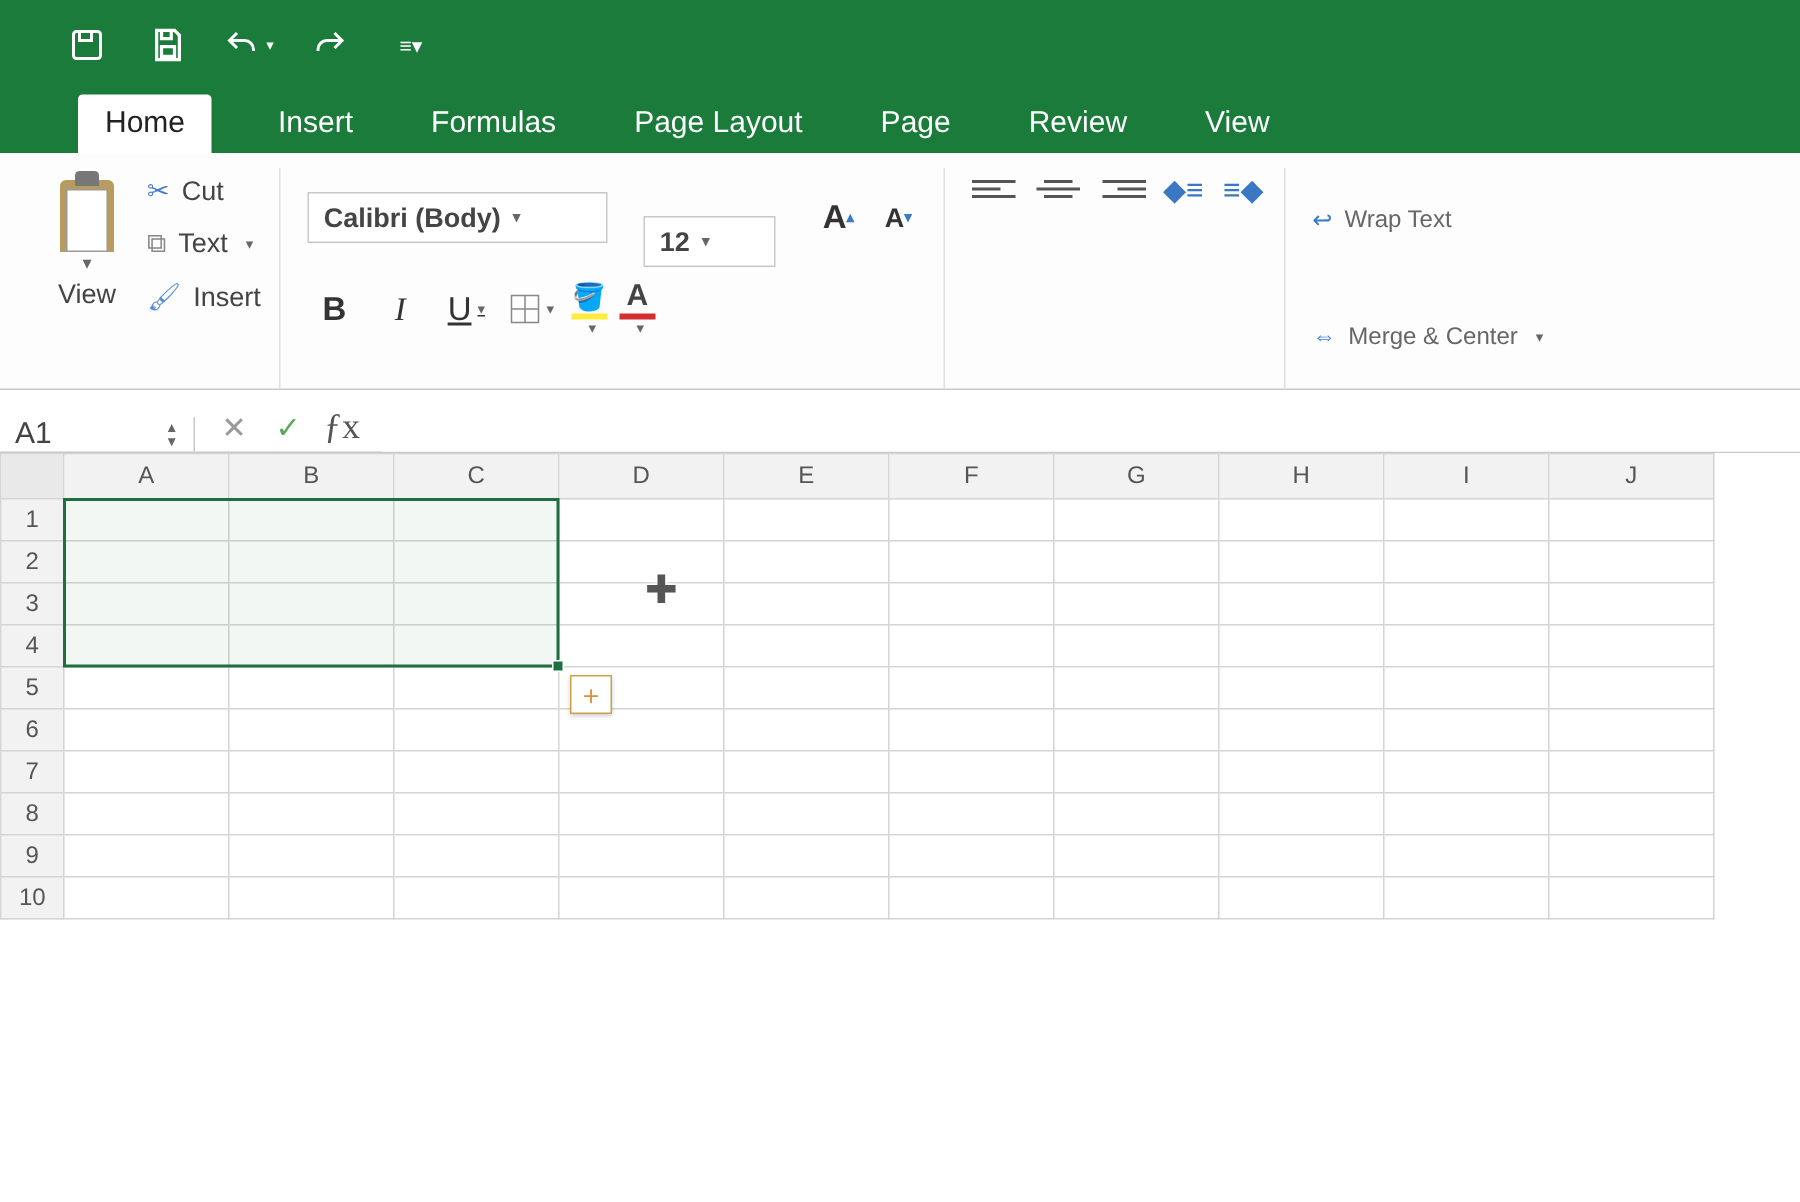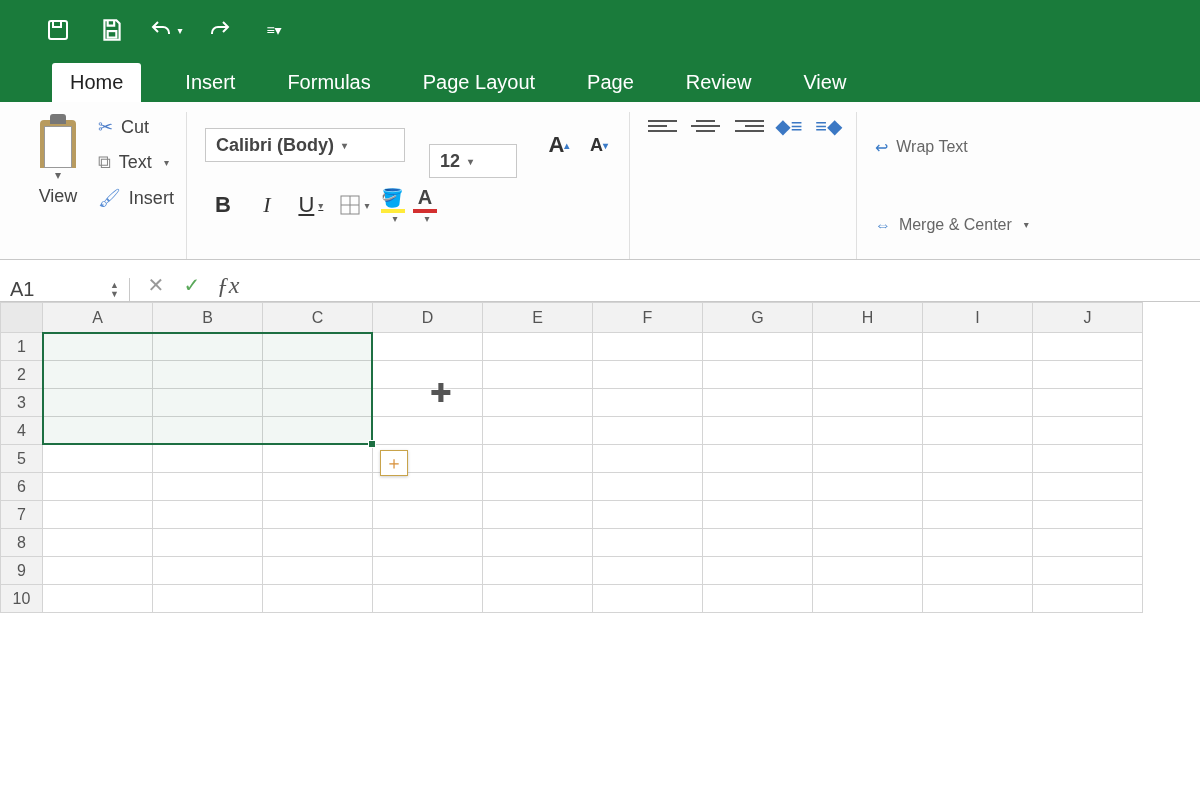--- a/index.html
+++ b/index.html
@@ -114,21 +114,21 @@
     display:flex;align-items:flex-end;background:#fff;
   }
   .namebox{
     width:130px;border-right:1px solid var(--border);
     display:flex;align-items:center;justify-content:space-between;
     padding:0 10px;font-size:20px;color:#444;
   }
   .namebox .spin{display:flex;flex-direction:column;font-size:9px;color:#666;line-height:9px;}
   .fb-btns{display:flex;align-items:center;gap:4px;padding:0 10px;}
   .fb-btn{width:32px;height:32px;display:flex;align-items:center;justify-content:center;color:#999;cursor:pointer;font-size:20px;}
-  .fx{font-style:italic;font-family:serif;font-size:24px;color:#555;}
+  .fx{font-family:serif;font-size:24px;color:#555;}
   .formula-input{flex:1;border:none;outline:none;padding:0 8px;font-size:18px;}
   
   .grid-wrap{position:relative;height:calc(801px - 60px - 42px - 158px - 42px);overflow:hidden;}
   table.sheet{border-collapse:collapse;table-layout:fixed;}
   .sheet th, .sheet td{
     border:1px solid #d4d4d4;background:#fff;
     font-weight:400;color:#555;text-align:center;padding:0;
   }
   .sheet thead th{
     background:#f2f2f2;height:30px;font-size:16px;position:relative;

